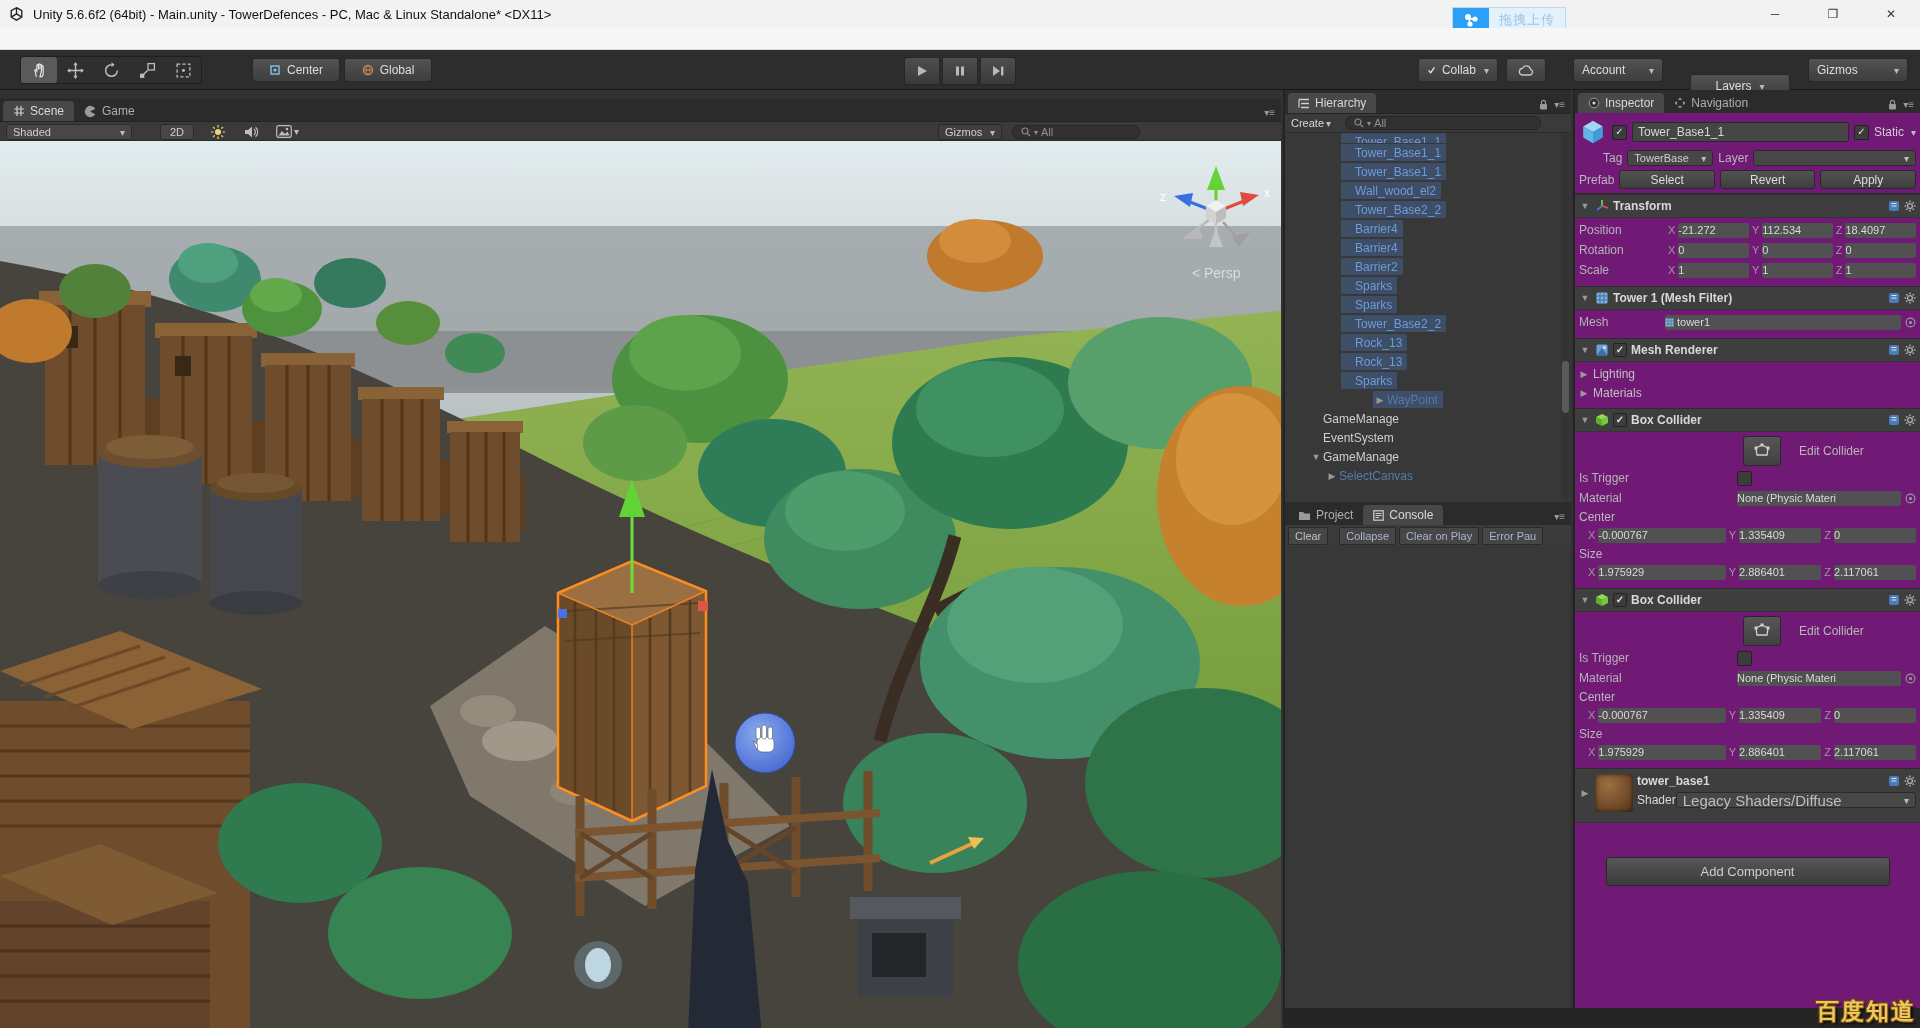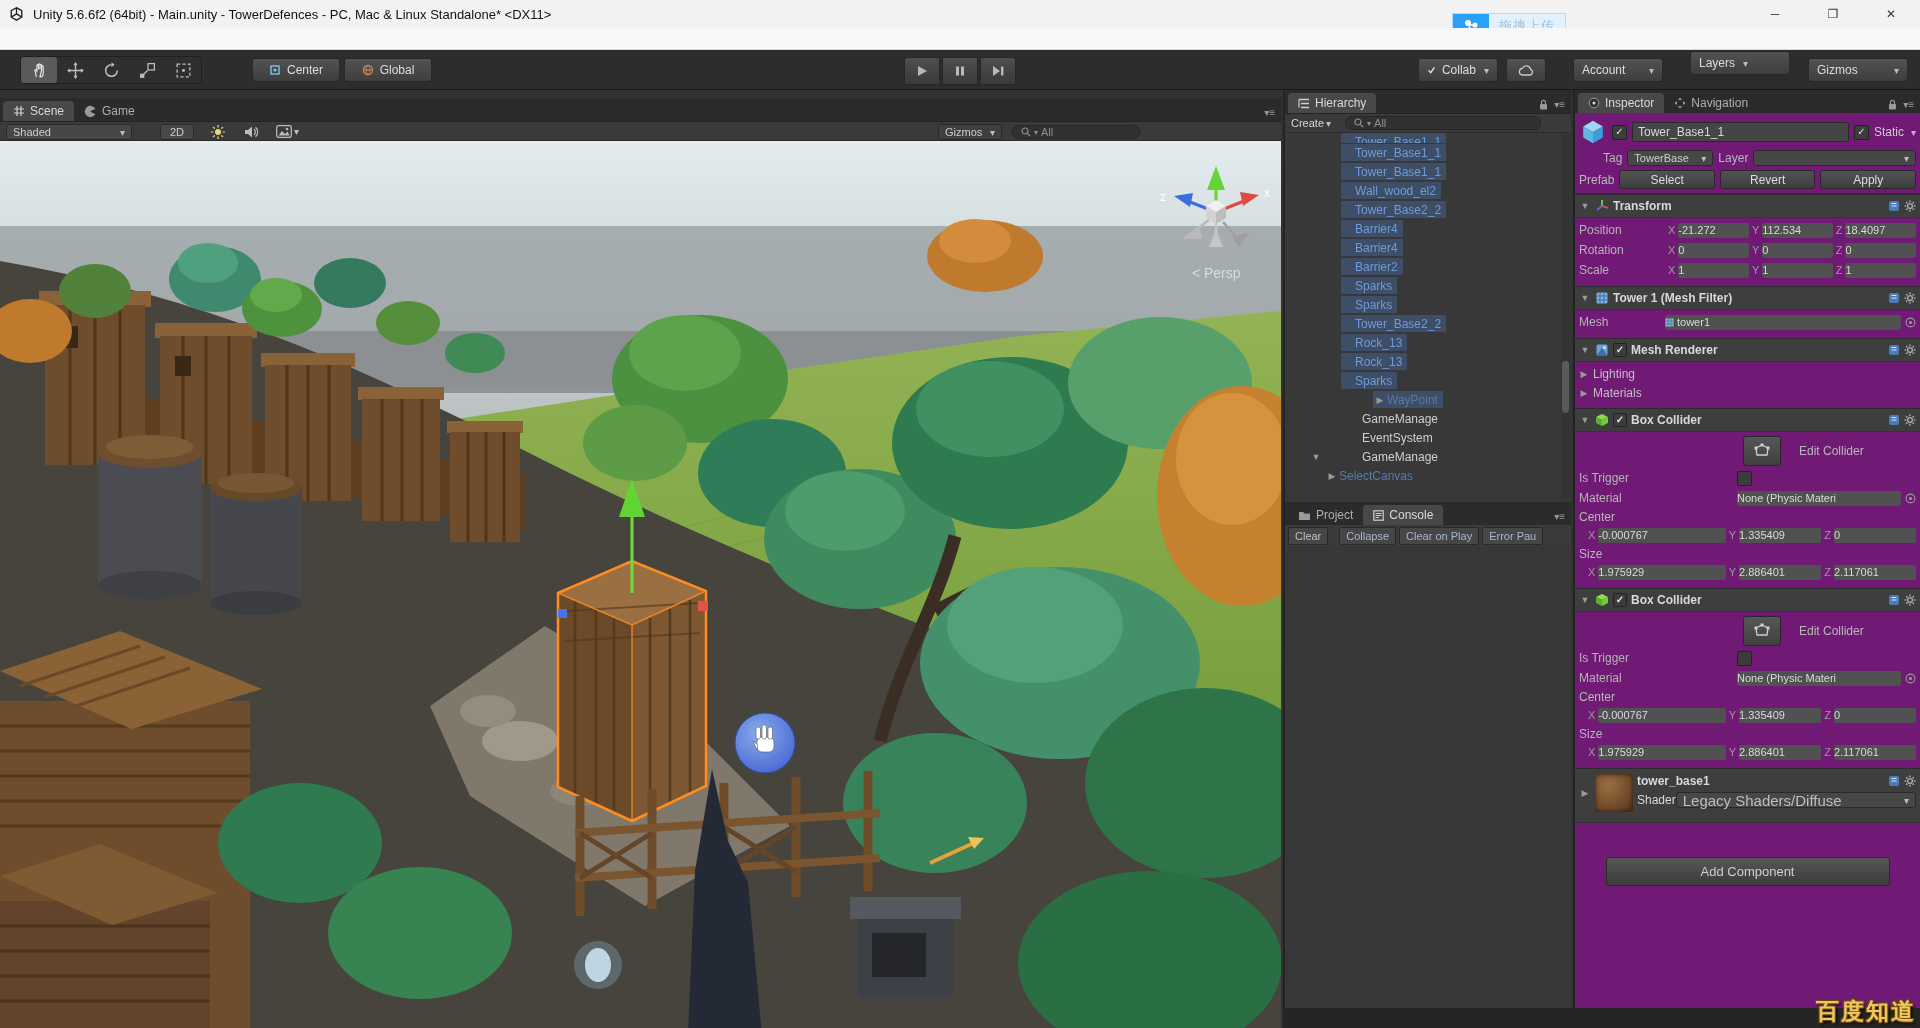--- a/index.html
+++ b/index.html
@@ -5,21 +5,21 @@
   html,body{margin:0;padding:0;}
   body{width:1920px;height:1028px;position:relative;overflow:hidden;background:#323232;
        font-family:"Liberation Sans",sans-serif;color:#c8c8c8;-webkit-user-select:none;}
   .abs{position:absolute;}
   
   .titlebar{position:absolute;left:0;top:0;width:1920px;height:28px;background:#f2f2f2;
             display:flex;align-items:center;font-size:13px;color:#111;}
   .titlebar .tlogo{margin:0 8px 0 8px;display:flex;}
   .winctrls{position:absolute;right:0;top:0;height:28px;display:flex;}
   .winbtn{width:58px;height:28px;display:grid;place-items:center;color:#333;font-size:12px;}
-  .upbadge{position:absolute;right:355px;top:14px;height:24px;display:flex;border-radius:0;overflow:hidden;
+  .upbadge{position:absolute;right:355px;top:8px;height:24px;display:flex;border-radius:0;overflow:hidden;
            box-shadow:0 0 0 1px #bcd9f2;justify-content:center;}
   .upbadge .bicon{width:36px;background:#2ba0f8;display:grid;place-items:center;}
   .upbadge .btxt{background:#e3f1fd;color:#9cc3e4;font-size:13px;display:flex;align-items:center;padding:0 10px;letter-spacing:1px;}
   .menubar{position:absolute;left:0;top:28px;width:1920px;height:22px;background:#f7f7f7;
            border-bottom:1px solid #d9d9d9;display:flex;align-items:center;font-size:13px;color:#1a1a1a;padding-left:4px;box-sizing:border-box;}
   .mi{padding:0 12px;height:22px;display:flex;align-items:center;}
   
   .toolbar{position:absolute;left:0;top:50px;width:1920px;height:40px;background:#2d2d2d;border-bottom:1px solid #191919;box-sizing:border-box;}
   .tools{position:absolute;left:20px;top:6px;display:flex;background:#2f2f2f;border:1px solid #1f1f1f;border-radius:4px;}
   .tbtn{width:36px;height:26px;display:grid;place-items:center;border-radius:3px;}
@@ -50,21 +50,21 @@
   .hlist{position:absolute;left:0;top:43px;right:11px;bottom:0;overflow:hidden;}
   .h-row{height:19px;display:flex;align-items:center;font-size:12px;box-sizing:border-box;}
   .h-row.cut{height:10px;overflow:hidden;align-items:flex-start;}
   .h-inner{display:flex;align-items:center;height:17px;padding-right:5px;border-radius:1px;}
   .h-row.selected .h-inner{background:rgba(66,96,140,.55);}
   .fold{width:14px;font-size:9px;color:#999;text-align:center;}
   .h-row[data-arrow="collapsed"] .fold::before{content:"▶";}
   .h-row[data-arrow="expanded"] .fold::before{content:"▼";}
   .h-label{white-space:nowrap;}
   .h-row.prefab .h-label{color:#6f9bd8;}
-  .h-row.object .h-label{color:#cfcfcf;margin-left:39px;}
+  .h-row.object .h-label{color:#cfcfcf;}
   .h-row.dim .h-label{color:#587aa8;}
   .vscroll{position:absolute;right:1px;top:43px;bottom:2px;width:9px;background:#333;border-radius:4px;}
   .vthumb{position:absolute;left:1px;width:7px;height:52px;top:62%;background:#5a5a5a;border-radius:4px;}
   
   .bottompanel{position:absolute;left:1283px;top:502px;width:288px;height:526px;background:#363636;border-left:2px solid #232323;box-sizing:border-box;}
   .cbar{height:21px;background:#3a3a3a;border-bottom:1px solid #2a2a2a;display:flex;align-items:center;gap:3px;padding:0 3px;}
   .cbtn{height:16px;background:#464646;border:1px solid #2a2a2a;border-radius:2px;font-size:11px;color:#c2c2c2;
         display:flex;align-items:center;padding:0 6px;white-space:nowrap;}
   .cbtn.tog{color:#aab6cc;}
   
@@ -211,21 +211,21 @@
     <span>Collab</span>
   </div>
   <div class="grpbtn abs" style="left:1506px;top:8px;width:40px;">
     <svg width="16" height="11" viewBox="0 0 16 11">
         <path d="M4 10 A3.4 3.4 0 0 1 4.4 3.3 A4.4 4.4 0 0 1 12.6 4.4 A2.9 2.9 0 0 1 12 10 Z" fill="none" stroke="#c9c9c9" stroke-width="1.3"></path>
       </svg>
   </div>
   <div class="grpbtn abs caret" style="left:1573px;top:8px;width:90px;justify-content:space-between;">
       <span>Account</span>
     </div>
-  <div class="grpbtn abs caret" style="left:1690px;top:1px;width:100px;justify-content:flex-start;">
+  <div class="grpbtn abs caret" style="left:1690px;top:24px;width:100px;justify-content:center;">
       <span>Layers</span>
     </div>
   <div class="grpbtn abs caret" style="left:1808px;top:8px;width:100px;justify-content:space-between;">
       <span>Gizmos</span>
     </div>
 </div>
 
 <div class="scenewrap">
   <div class="panel-tabs">
     <div class="ptab on">

